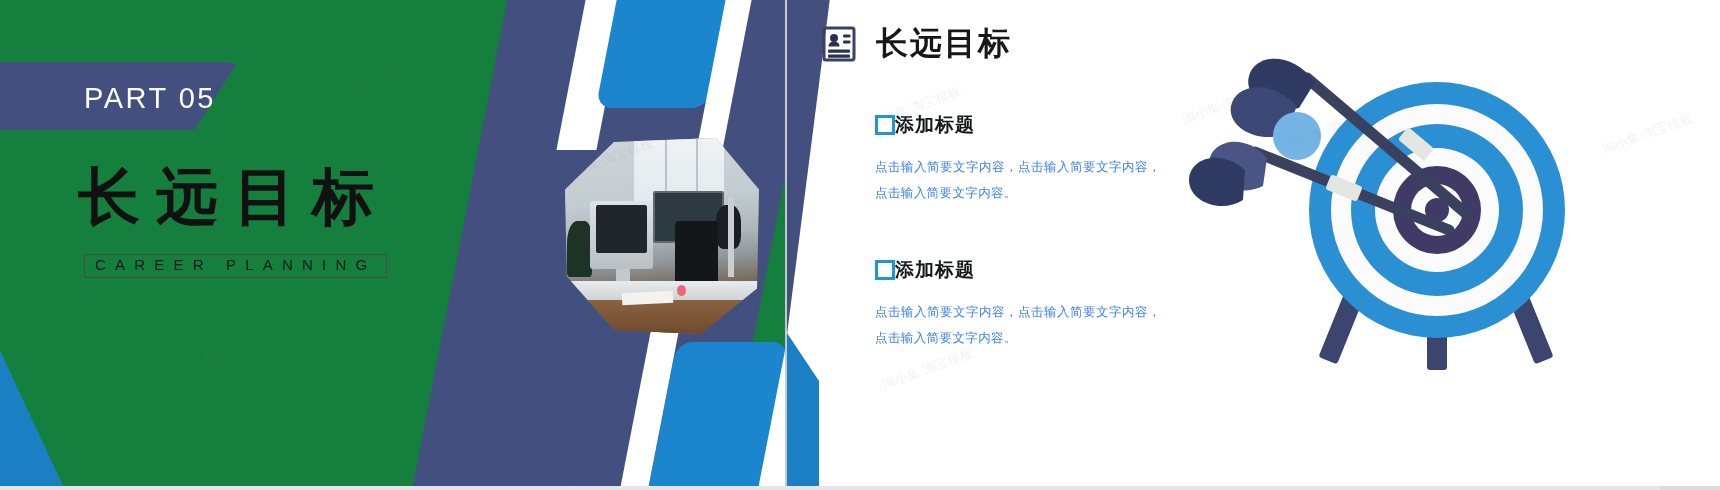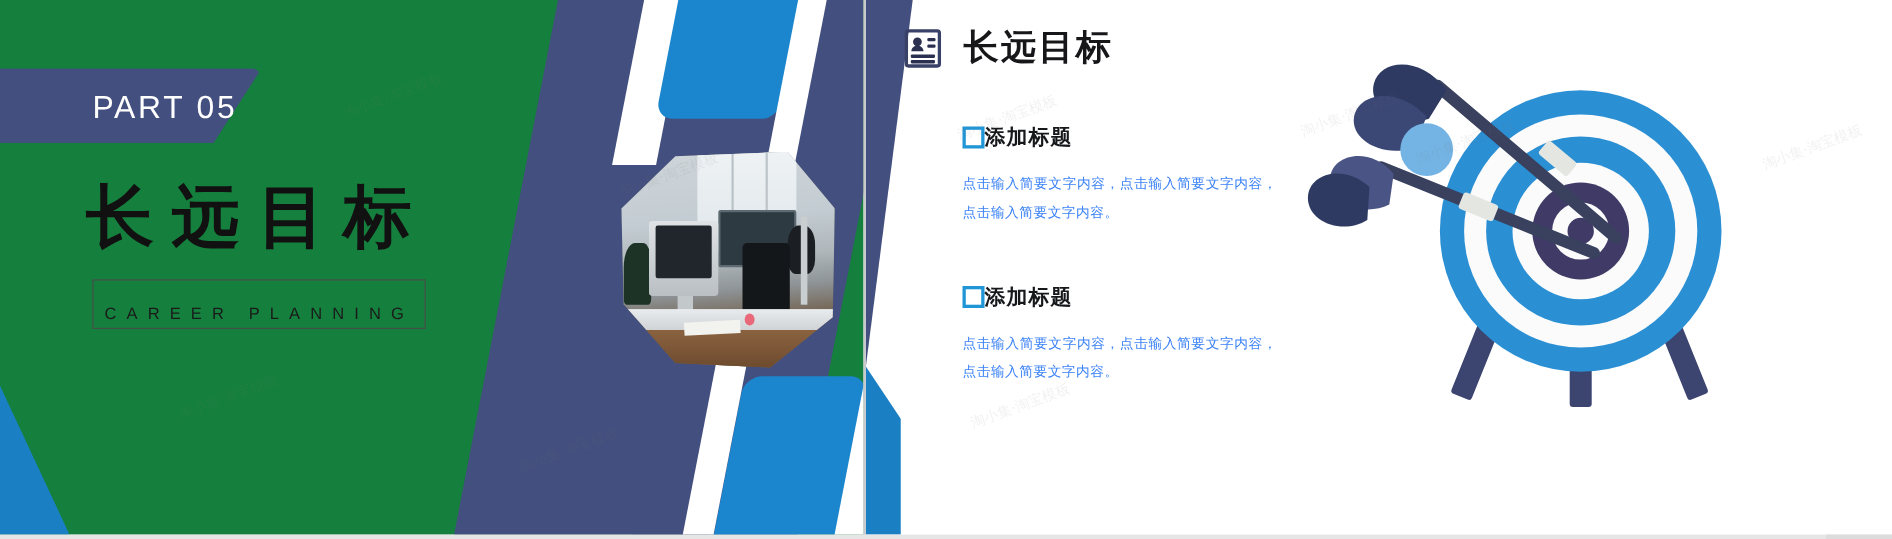--- a/index.html
+++ b/index.html
@@ -27,21 +27,21 @@
                border-radius:0 10px 8px 0;}
   .part-label{position:absolute;left:84px;top:82px;z-index:13;
               color:#ffffff;font-size:29px;letter-spacing:2.5px;font-weight:400;}
 
   
   .main-title{position:absolute;left:78px;top:166px;z-index:13;
               font-size:62px;letter-spacing:16px;color:#111111;font-weight:700;
               font-family:"DejaVu Sans","Liberation Sans",sans-serif;
               white-space:nowrap;line-height:1;}
   .sub-title-box{position:absolute;left:84px;top:254px;z-index:13;
-              border:1px solid #4a4a4a;padding:22px 10px 4px 10px;}
+              border:1px solid #4a4a4a;padding:1px 10px 4px 10px;}
   .sub-title{font-size:15px;letter-spacing:9.2px;color:#1a1a1a;white-space:nowrap;}
 
   
   .blue-triangle{position:absolute;left:-46px;top:252px;width:112px;height:240px;
                  background:#1b7fc4;z-index:8;
                  clip-path:polygon(0 0, 100% 100%, 0 100%);}
 
   
   .geo{position:absolute;left:455px;top:-40px;width:400px;height:570px;z-index:10;}
 

